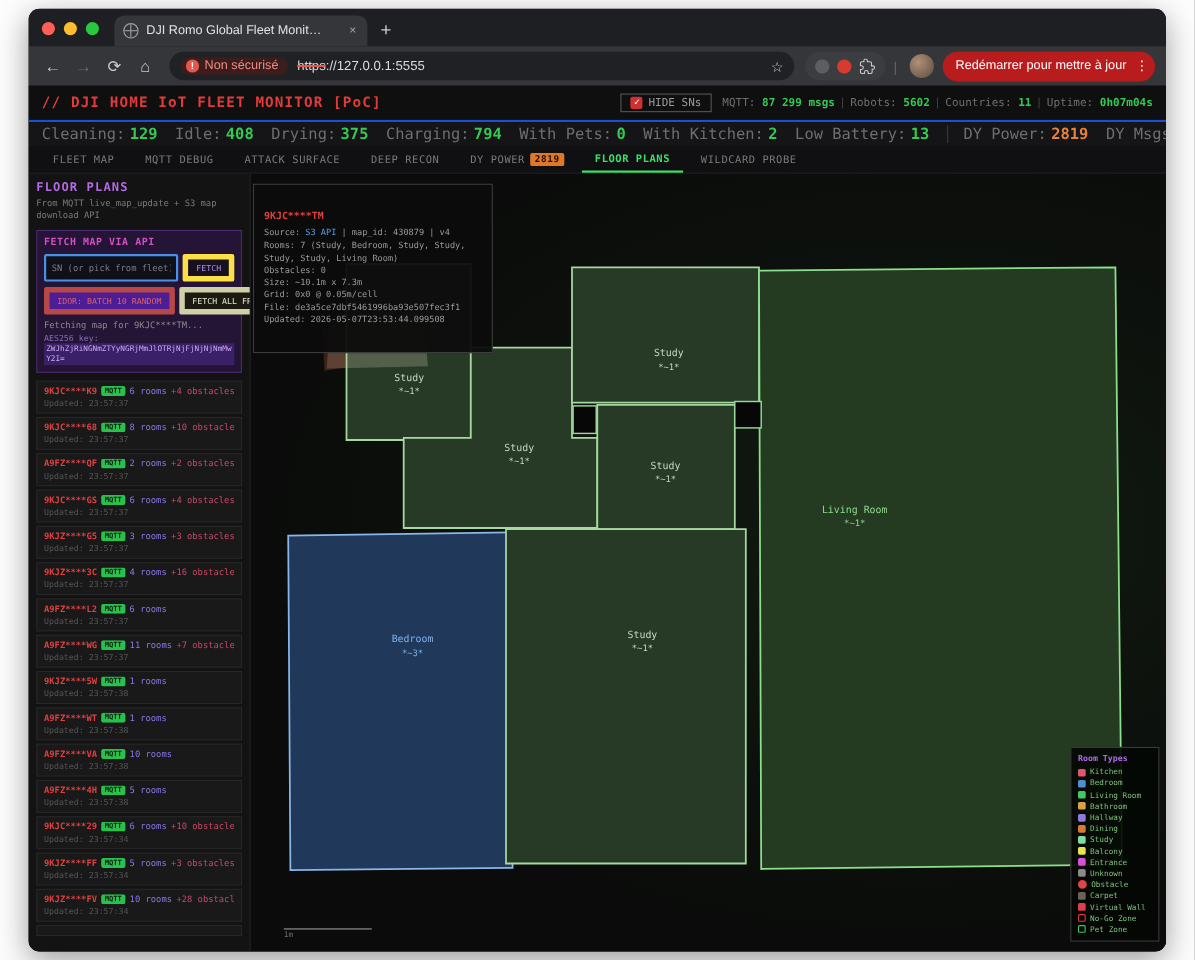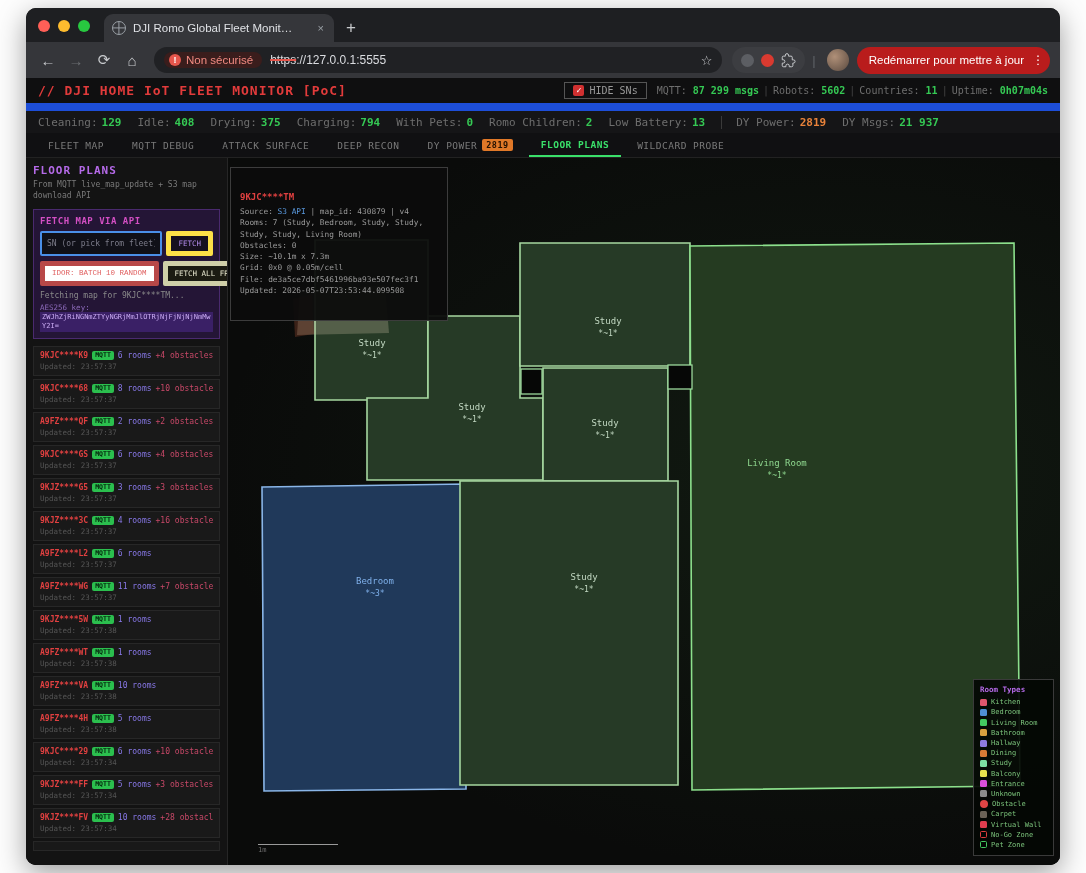--- a/index.html
+++ b/index.html
@@ -47,34 +47,34 @@
   .ext-dark { background:#5c5e63; } .ext-red { background:#d93a30; }
   .toolbar-sep { color:#5f6368; font-size:13px; padding:0 3px; }
   .avatar { width:22px; height:22px; border-radius:50%;
     background:radial-gradient(circle at 35% 35%, #b09078, #5a4a40); margin:0 4px; }
   .update-btn { background:#b91c1c; color:#fff; font-size:11.5px; border-radius:14px;
     height:27px; display:flex; align-items:center; gap:8px; padding:0 6px 0 12px; white-space:nowrap; }
   .update-btn .dots { font-size:12px; letter-spacing:0; }
 
   
   .page { flex:1; display:flex; flex-direction:column; background:#0d0d0e; min-height:0; }
-  .app-header { height:33px; background:#0f0f10; border-bottom:8px solid #1d4ed8;
+  .app-header { height:33px; background:#0f0f10; border-bottom:2px solid #1d4ed8;
     display:flex; align-items:center; padding:1px 12px; flex:none; }
   .app-title { color:#e23b3b; font-weight:bold; font-size:13px; letter-spacing:1px; }
   .header-right { margin-left:auto; display:flex; align-items:center; gap:10px; font-size:10px; }
   .hide-sns { display:flex; align-items:center; gap:5px; border:1px solid #555; padding:2px 8px; }
   .checkbox { width:11px; height:11px; background:#d03030; color:#fff; font-size:9px;
     line-height:11px; text-align:center; border-radius:2px; }
   .hide-sns-label { color:#999; }
   .hstat-label { color:#6e6e6e; } .hstat-val { color:#35c954; font-weight:bold; }
   .pipe { color:#444; margin:0 4px; }
 
   
   .stats-bar { height:22px; background:#151517; display:flex; align-items:center; gap:16px;
-    padding:0 12px; font-size:11px; flex:none; }
+    padding:0 12px; font-size:14px; flex:none; }
   .stat { white-space:nowrap; }
   .stat .s-label { color:#6e6e6e; } .stat .s-val { color:#35c954; font-weight:bold; margin-left:4px; }
   .stat .s-val.s-orange { color:#e8823a; }
   .stat.stat-sep { border-left:1px solid #3a3a3a; padding-left:14px; }
 
   
   .nav-tabs { height:25px; background:#101012; border-bottom:1px solid #222; display:flex;
     align-items:stretch; gap:4px; padding:0 10px; font-size:9.5px; flex:none; }
   .tab-item { display:flex; align-items:center; gap:5px; padding:0 12px; color:#7a7a7a;
     letter-spacing:0.5px; }
@@ -89,21 +89,21 @@
   .sb-title { color:#b56ae8; font-weight:bold; font-size:11px; letter-spacing:1px; }
   .sb-subtitle { color:#7a7a7a; font-size:8px; line-height:1.35; margin:3px 0 7px; }
   .fetch-panel { background:#241536; border:1px solid #4a2a6e; padding:6px; }
   .fp-title { color:#d44fc4; font-weight:bold; font-size:9px; letter-spacing:0.5px; margin-bottom:5px; }
   .fp-row { display:flex; gap:4px; margin-bottom:5px; }
   .sn-input { flex:1; background:#101018; border:2px solid #4a8fe8; border-radius:2px;
     color:#bbb; font-size:8px; padding:3px 5px; font-family:"DejaVu Sans Mono", monospace; min-width:0; }
   .sn-input::placeholder { color:#7c7c8a; }
   .btn { font-family:"DejaVu Sans Mono", monospace; font-size:7.5px; background:#17101f;
     border:5px solid #fde047; color:#b08ae8; padding:3px 7px; border-radius:2px; white-space:nowrap; }
-  .btn-idor { background:#ffffff; border-color:#b84848; color:#e06060;font-family:Liberation Mono, monospace; }
+  .btn-idor { background:#4c1d95; border-color:#b84848; color:#e06060; }
   .btn-fetch-all { background:#1b1b12; border-color:#cfcfa8; color:#e6e6ce; }
   .fp-status { color:#8a8a8a; font-size:8px; margin:4px 0 2px; }
   .fp-result { color:#38c858; font-weight:bold; font-size:8px; line-height:1.35; word-break:break-all; }
   .aes-label { color:#8a68b8; font-size:7.5px; margin-top:3px; }
   .aes-key { background:#3a2066; color:#c9aaf2; font-size:7px; word-break:break-all;
     padding:1px 2px; line-height:1.3; display:block; }
 
   .robot-list { margin-top:7px; display:flex; flex-direction:column; gap:3px; }
   .robot-card { background:#191919; border:1px solid #272727; padding:4px 6px; }
   .rc-line1 { font-size:8px; display:flex; align-items:center; gap:4px; white-space:nowrap; overflow:hidden; }
@@ -195,21 +195,21 @@
           <span><span><span class="hstat-label">MQTT: </span><span class="hstat-val">87 299 msgs</span></span><span class="pipe">|</span><span><span class="hstat-label">Robots: </span><span class="hstat-val">5602</span></span><span class="pipe">|</span><span><span class="hstat-label">Countries: </span><span class="hstat-val">11</span></span><span class="pipe">|</span><span><span class="hstat-label">Uptime: </span><span class="hstat-val">0h07m04s</span></span></span>
         </div>
       </div>
 
       <div class="stats-bar">
           <span class="stat"><span class="s-label">Cleaning:</span><span class="s-val">129</span></span>
           <span class="stat"><span class="s-label">Idle:</span><span class="s-val">408</span></span>
           <span class="stat"><span class="s-label">Drying:</span><span class="s-val">375</span></span>
           <span class="stat"><span class="s-label">Charging:</span><span class="s-val">794</span></span>
           <span class="stat"><span class="s-label">With Pets:</span><span class="s-val">0</span></span>
-          <span class="stat"><span class="s-label">Romo Children:</span><span class="s-val">2</span></span>
+          <span class="stat"><span class="s-label">With Kitchen:</span><span class="s-val">2</span></span>
           <span class="stat"><span class="s-label">Low Battery:</span><span class="s-val">13</span></span>
           <span class="stat stat-sep"><span class="s-label">DY Power:</span><span class="s-val s-orange">2819</span></span>
           <span class="stat"><span class="s-label">DY Msgs:</span><span class="s-val">21 937</span></span>
         </div>
 
       <div class="nav-tabs">
           <div class="tab-item">
             <span>FLEET MAP</span>
           </div>
           <div class="tab-item">

